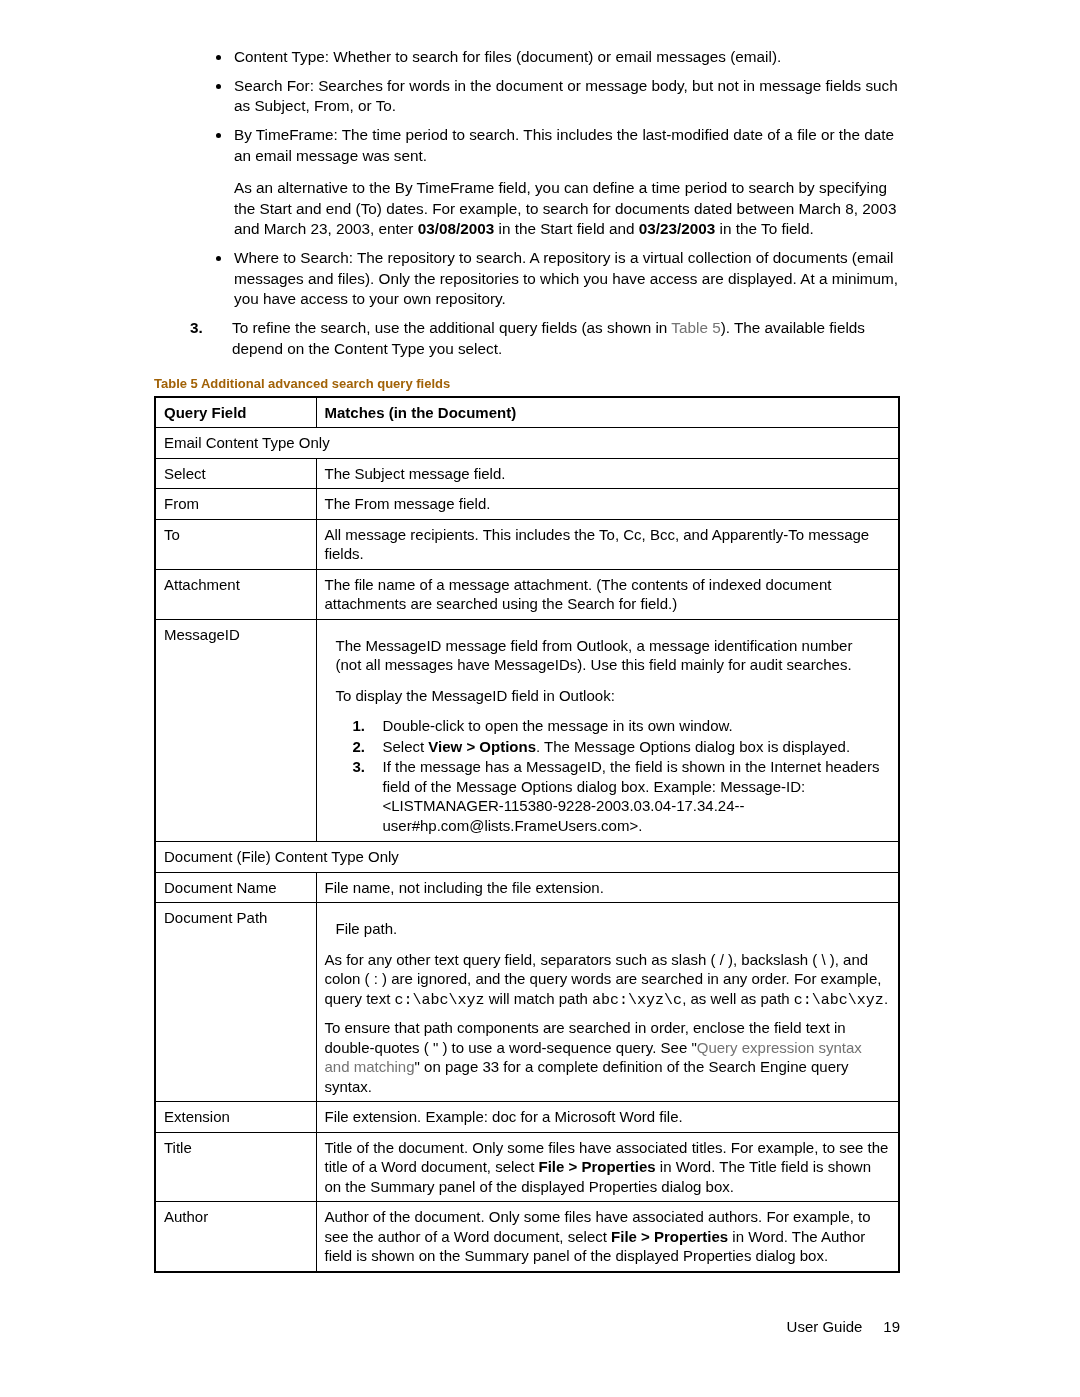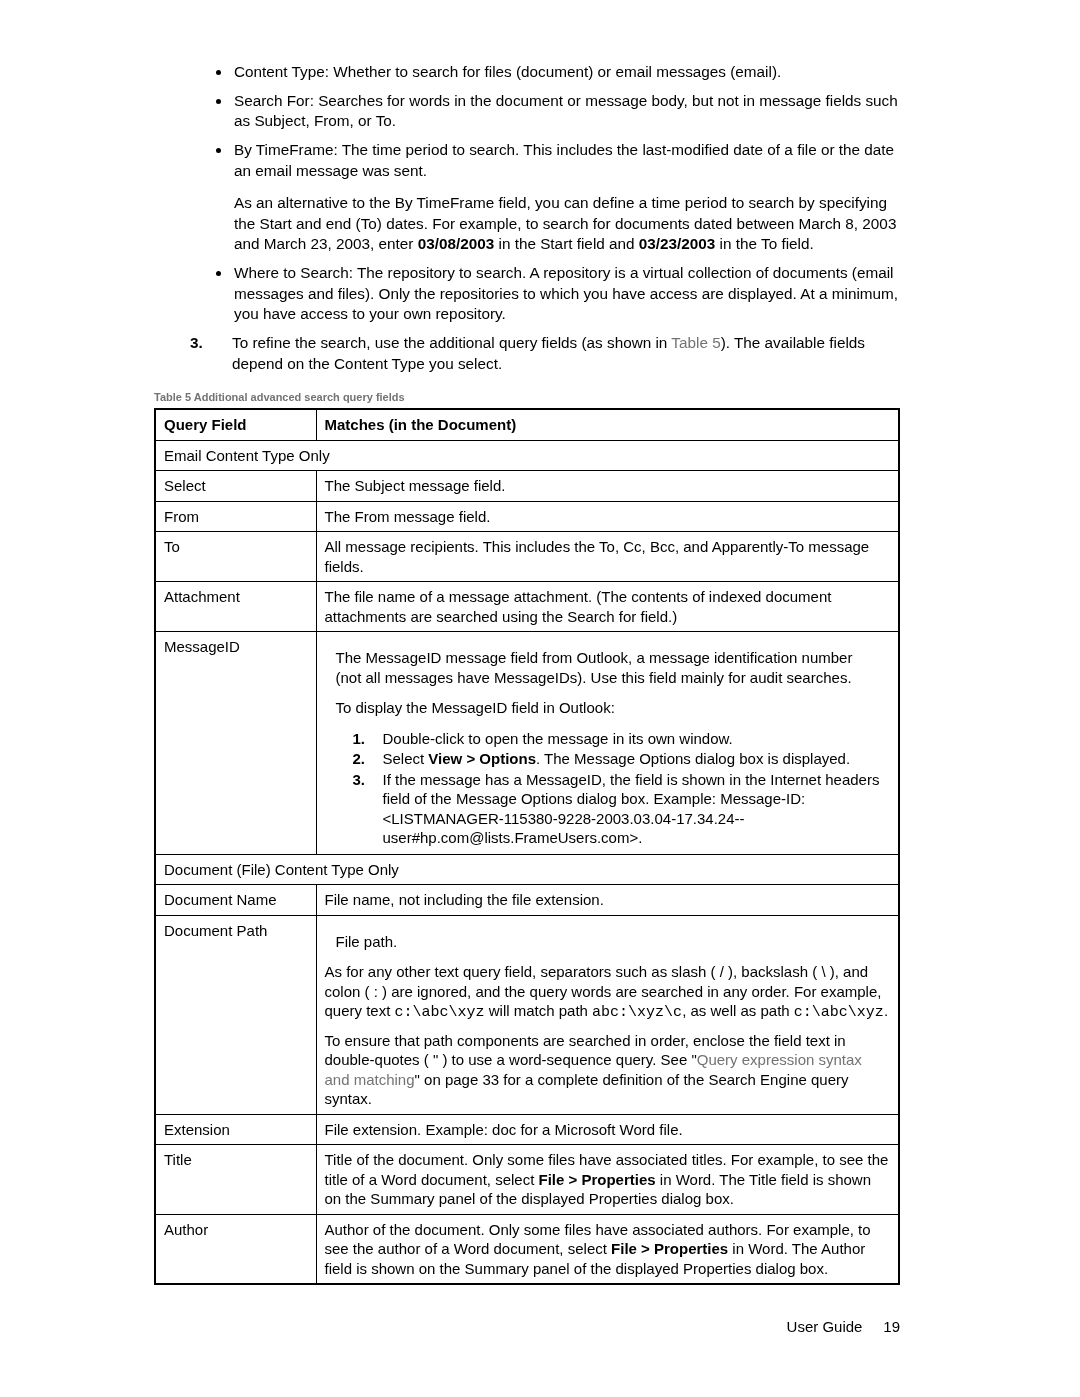--- a/index.html
+++ b/index.html
@@ -8,21 +8,21 @@
     font-size: 15.3px;
     line-height: 1.35;
     color: #000;
     background: #fff;
     margin: 0;
     padding: 0;
   }
   .page {
     width: 1080px;
     min-height: 1397px;
-    padding: 62px 180px 50px 154px;
+    padding: 47px 180px 50px 154px;
     position: relative;
     margin: 0 auto;
   }
   .bullet-list {
     list-style-type: disc;
     padding-left: 78px;
     margin: 0;
   }
   .bullet-list > li {
     margin: 0 0 8px 0;
@@ -42,23 +42,23 @@
     margin: 0;
   }
   .num-list .marker {
     position: absolute;
     left: 0;
     top: 0;
     font-weight: bold;
   }
   .table-title {
     font-weight: bold;
-    color: #737373;
+    color: #a16207;
     margin: 16px 0 3px 0;
-    font-size: 11px;
+    font-size: 13px;
   }
   .link { color: #737373; }
   table {
     border-collapse: collapse;
     width: 100%;
     border: 2px solid #000;
   }
   th, td {
     border: 1px solid #000;
     padding: 5px 8px 5px 8px;

